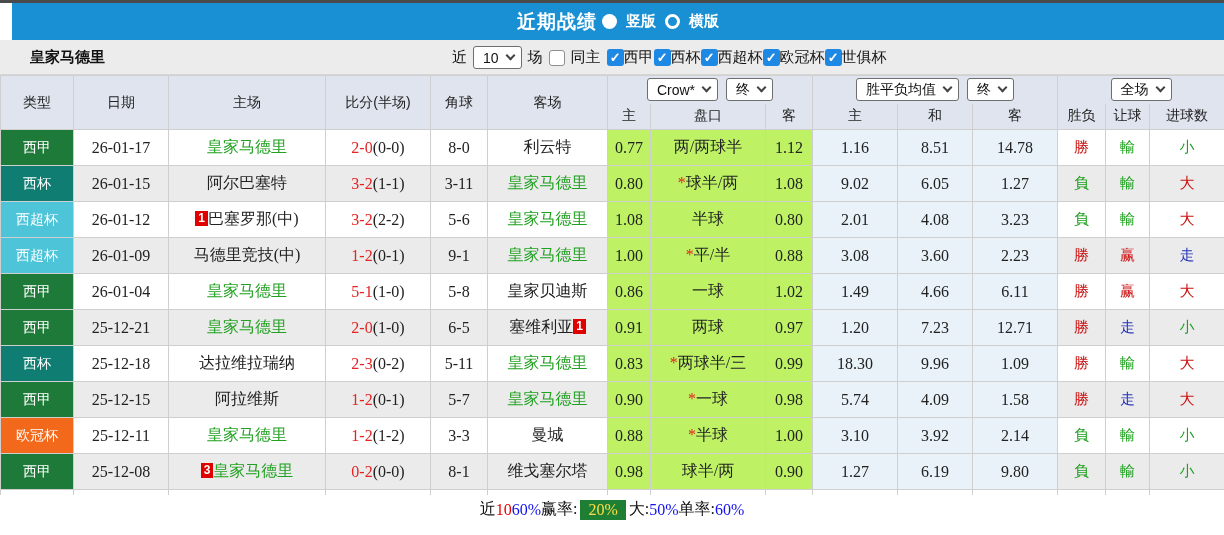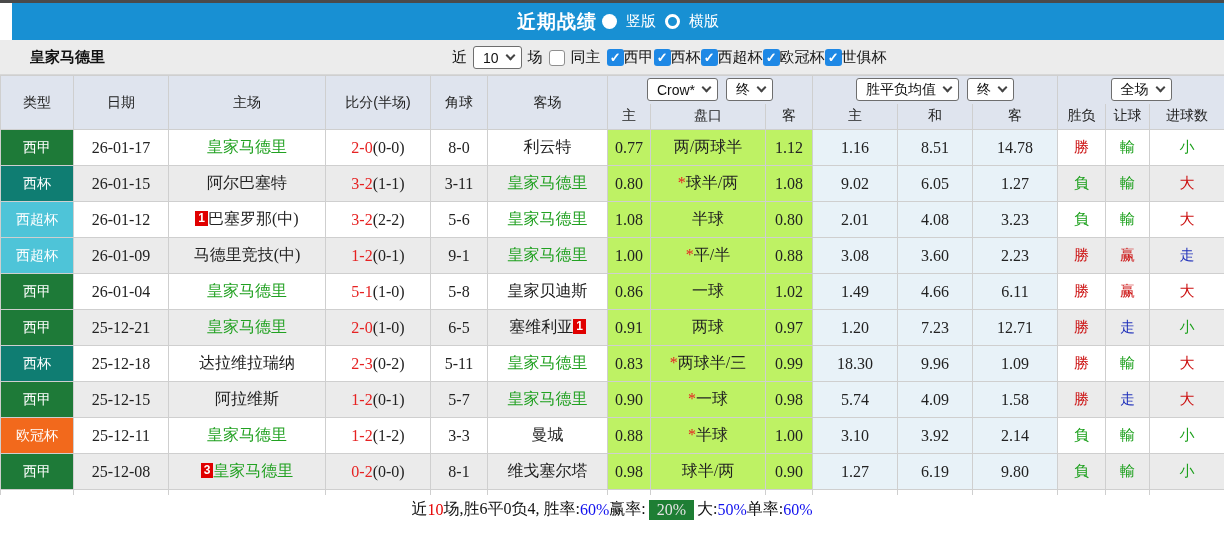--- a/index.html
+++ b/index.html
@@ -3,21 +3,21 @@
 <meta charset="utf-8">
 <style>
   * { margin:0; padding:0; box-sizing:border-box; }
   body { width:1224px; font-family:"Liberation Sans", sans-serif; background:#fff; }
   .topstrip { height:3px; background:#4a4a4a; }
   .titlebar { height:37px; background:#1890d3; display:flex; align-items:center; justify-content:center; gap:9px;margin-left:12px; }
   .titlebar .ttl { color:#fff; font-size:19px; font-weight:bold; letter-spacing:1px; }
   .rd { display:inline-block; border-radius:50%; vertical-align:middle; }
   .rd.filled { width:15px; height:15px; background:#fff; margin-left:-4px; }
   .rd.ring { width:15px; height:15px; border:3px solid #fff; background:transparent; }
-  .titlebar .rlabel { color:#fff; font-size:15px; }
+  .titlebar .rlabel { color:#fff; font-size:15px;font-weight:bold; }
   .toolbar { height:35px; background:#ececec; position:relative; display:flex; align-items:center; border-bottom:1px solid #d7d7d7;}
   .toolbar .team { font-weight:bold; font-size:15px; color:#111; margin-left:30px; }
   .filters { position:absolute; left:452px; top:0; height:35px; display:flex; align-items:center; gap:6px; font-size:15px; color:#111; }
   .sel { display:inline-flex; align-items:center; background:#fff; border:1px solid #6e6e6e; border-radius:3px; height:23px; padding:0 7px 0 9px; font-size:14px; color:#111; cursor:default; }
   .chev { display:inline-block; width:7px; height:7px; border-right:2px solid #444; border-bottom:2px solid #444; transform:rotate(45deg); margin:-4px 0 0 8px; }
   .cb { display:inline-block; vertical-align:middle; }
   .cb.checked { width:17px; height:17px; border-radius:3px; background:#1e88e5; color:#fff; font-size:13px; font-weight:bold; line-height:17px; text-align:center; }
   .cb.un { width:16px; height:16px; border-radius:3px; background:#fff; border:1px solid #8f8f8f; }
   table { border-collapse:collapse; table-layout:fixed; width:1224px; }
   th, td { border:1px solid #cfcfcf; text-align:center; overflow:hidden; white-space:nowrap; }
@@ -32,21 +32,21 @@
   td.typecell { font-family:"Liberation Sans",sans-serif; font-size:14px; color:#fff; }
   .tgreen { color:#21a121; }
   .scr { color:#e62222; }
   .star { color:#e62222; }
   .badge { display:inline-block; background:#e00000; color:#fff; font-family:"Liberation Sans",sans-serif; font-size:12px; font-weight:bold; line-height:15px; padding:0 3px; vertical-align:2px; }
   td.res { font-size:15px; }
   .red { color:#cc1111; } .green { color:#1ca01c; } .blue { color:#2233bb; }
   tr.stub td { height:5px; background:#fff; border-bottom:none; }
   .footer { height:30px; display:flex; align-items:center; justify-content:center; font-family:"Liberation Serif","DejaVu Serif",serif; font-size:16px; color:#111; }
   .footer .fred { color:#e60000; } .footer .fblue { color:#1111ee; }
-  .footer .fbadge { background:#1e7e34; color:#e5e5e5; padding:1px 8px; margin:0 3px; }
+  .footer .fbadge { background:#1e7e34; color:#fde047; padding:1px 8px; margin:0 3px; }
   .selwrap { display:flex; align-items:center; justify-content:center; gap:8px; }
 </style>
 </head>
 <body>
 
 <div class="topstrip"></div>
 
 <div class="titlebar">
   <span class="ttl">近期战绩</span>
   <span class="rd filled"></span>
@@ -339,21 +339,20 @@
         <td></td>
         <td></td>
         <td></td>
       </tr>
     </tbody>
 </table>
 
 <div class="footer" id="footer-line">
     <span>近</span>
     <span class="fred">10</span>
-    <span>场,胜6平0负4, 胜率:</span>
     <span class="fblue">60%</span>
     <span> 赢率:</span>
     <span class="fbadge">20%</span>
     <span> 大:</span>
     <span class="fblue">50%</span>
     <span> 单率:</span>
     <span class="fblue">60%</span>
   </div>
 
 </body></html>

